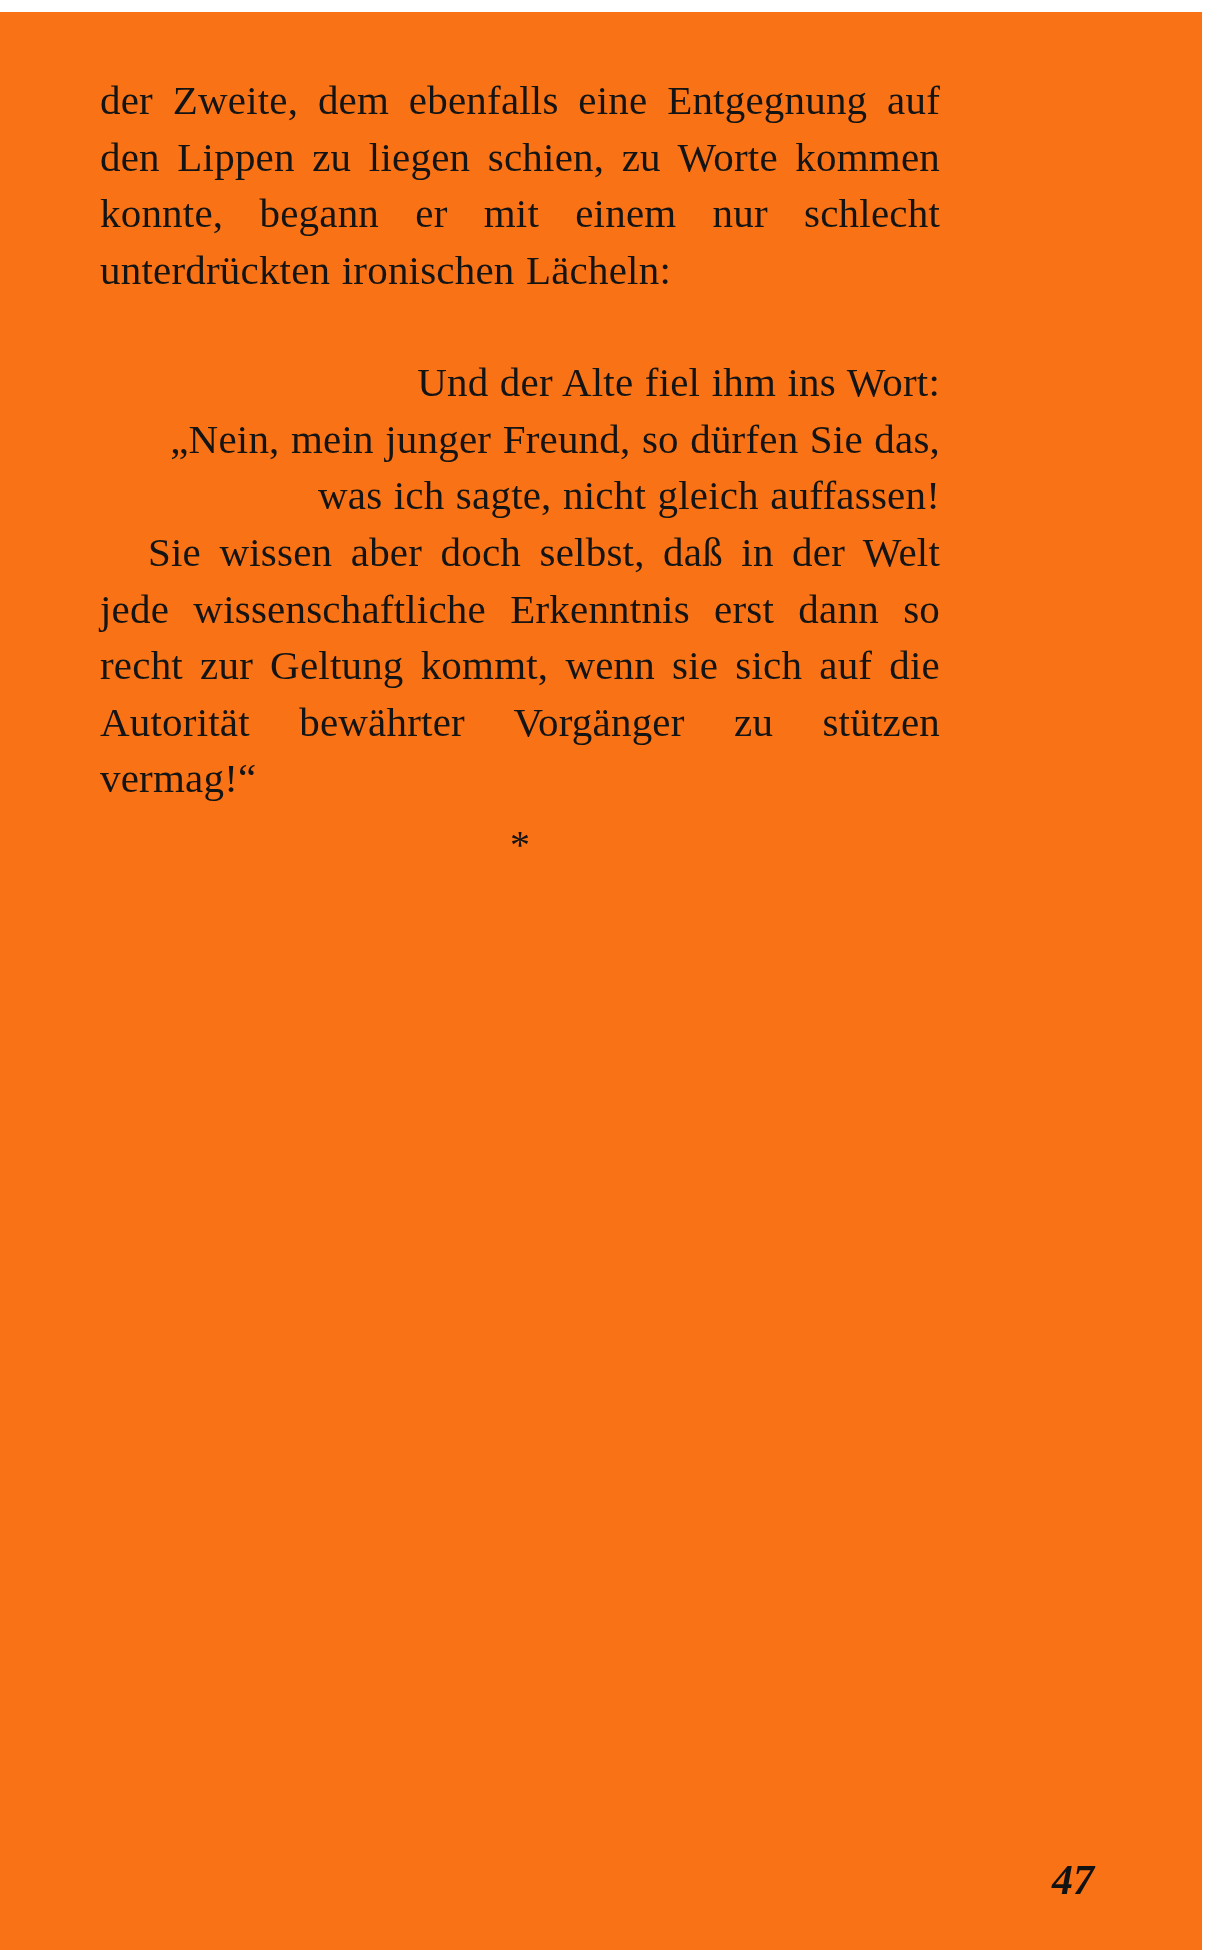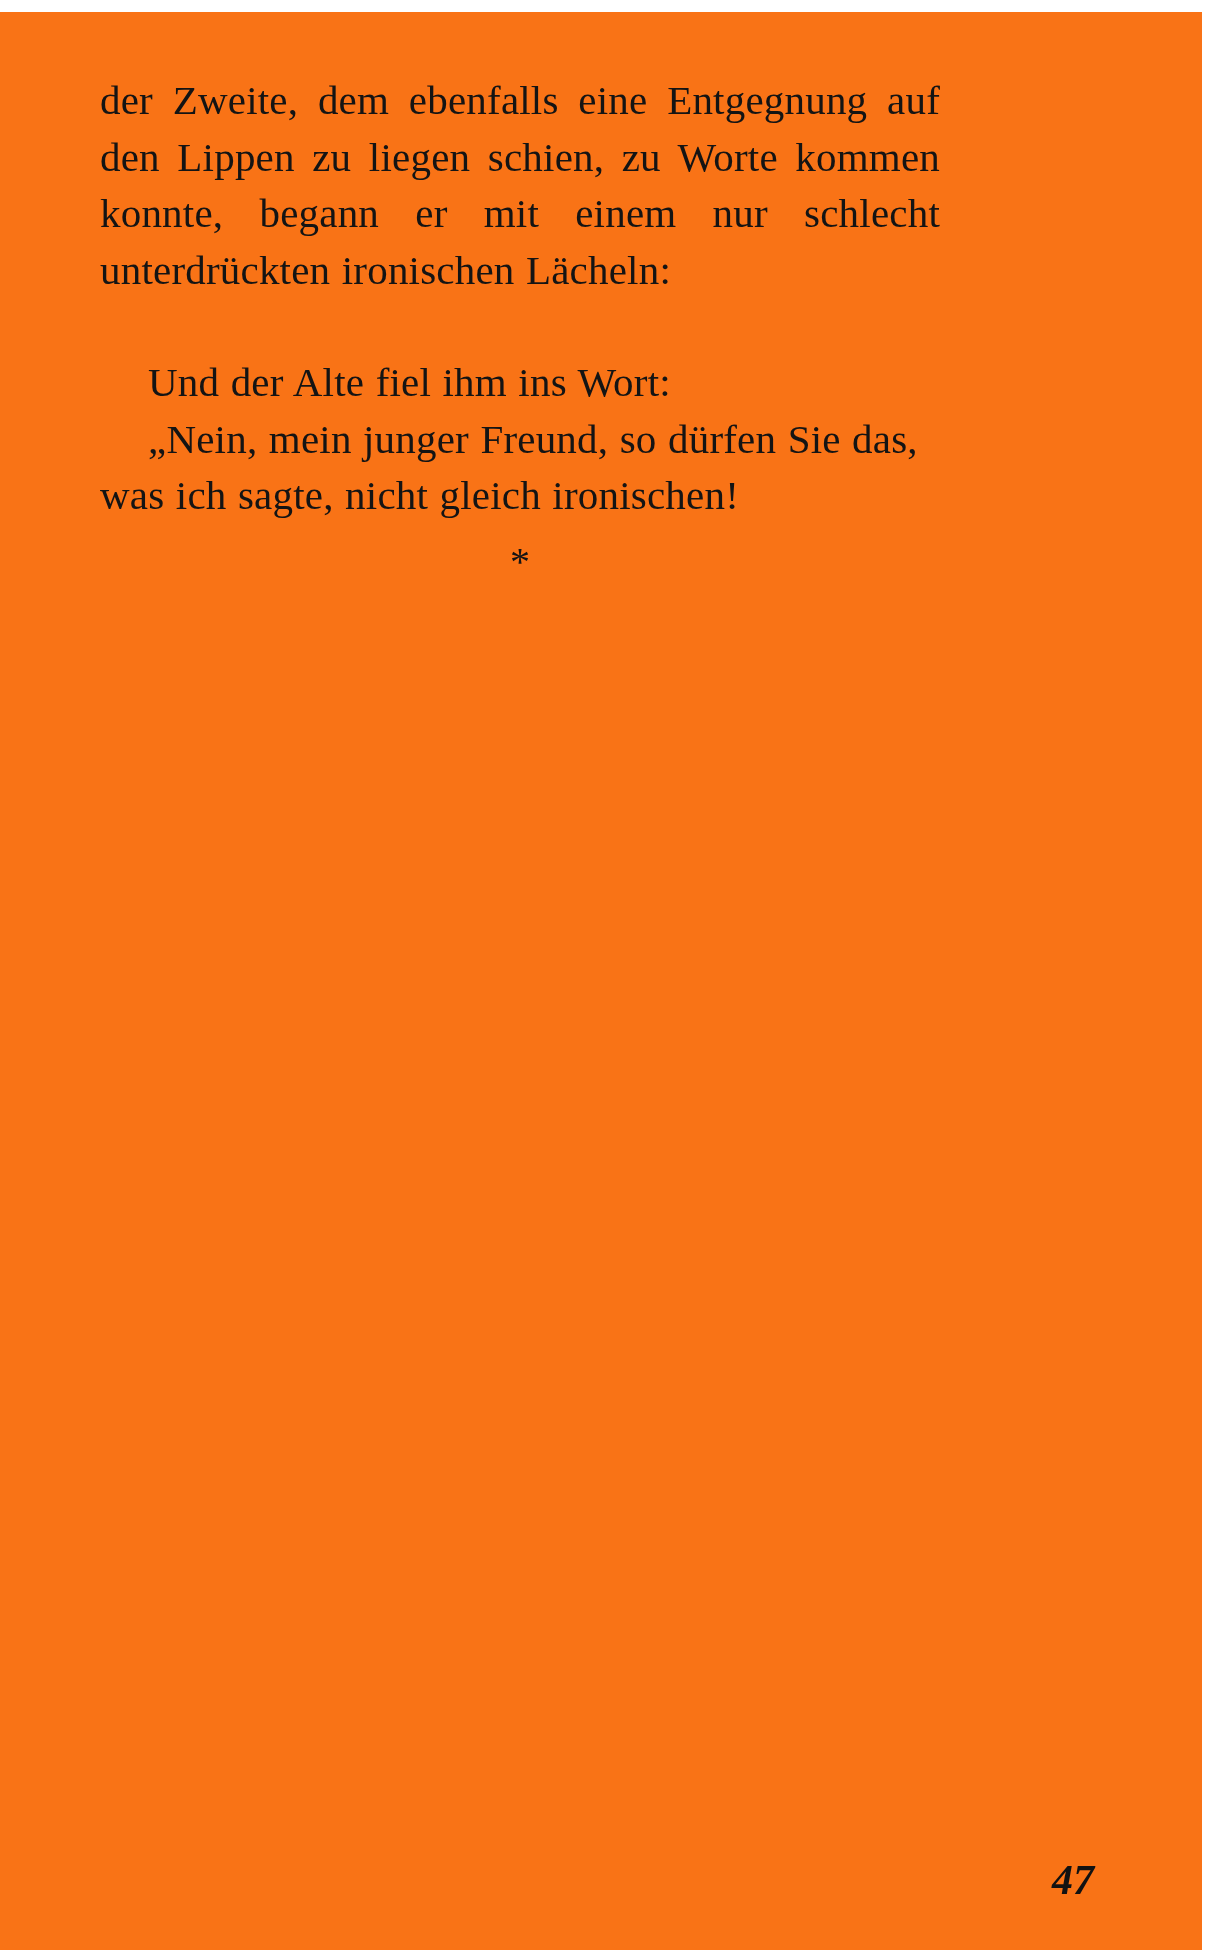--- a/index.html
+++ b/index.html
@@ -30,21 +30,21 @@
     margin: 0;
     text-align: justify;
     text-justify: inter-word;
     letter-spacing: 0.2px;
     word-spacing: 1px;
   }
   .para.indent {
     text-indent: 48px;
   }
   .para.no-justify {
-    text-align: left;
+    text-align: right;
   }
   .gap-large {
     height: 56px;
   }
   .separator {
     font-family: "Liberation Serif", "DejaVu Serif", serif;
     font-size: 40px;
     color: #141414;
     text-align: center;
     margin: 14px 0 22px 0;
@@ -67,22 +67,23 @@
 <div class="page">
   <div class="text-column">
 
     <p class="para">der Zweite, dem ebenfalls eine Entgegnung auf den Lippen zu liegen schien, zu Worte kommen konnte, begann er mit einem nur schlecht unterdrückten ironischen Lächeln:</p>
 
     <div class="gap-large"></div>
 
 
     <p class="para indent no-justify">Und der Alte fiel ihm ins Wort:</p>
 
-    <p class="para indent no-justify">„Nein, mein junger Freund, so dürfen Sie das, was ich sagte, nicht gleich ironischen!</p>
+    <p class="para indent no-justify">„Nein, mein junger Freund, so dürfen Sie das, was ich sagte, nicht gleich auffassen!</p>
 
+    <p class="para indent">Sie wissen aber doch selbst, daß in der Welt jede wissenschaftliche Erkenntnis erst dann so recht zur Geltung kommt, wenn sie sich auf die Autorität bewährter Vorgänger zu stützen vermag!“</p>
 
     <div class="separator">*</div>
 
 
   </div>
 
   <div class="page-number">47</div>
 </div>
 
 </body></html>

